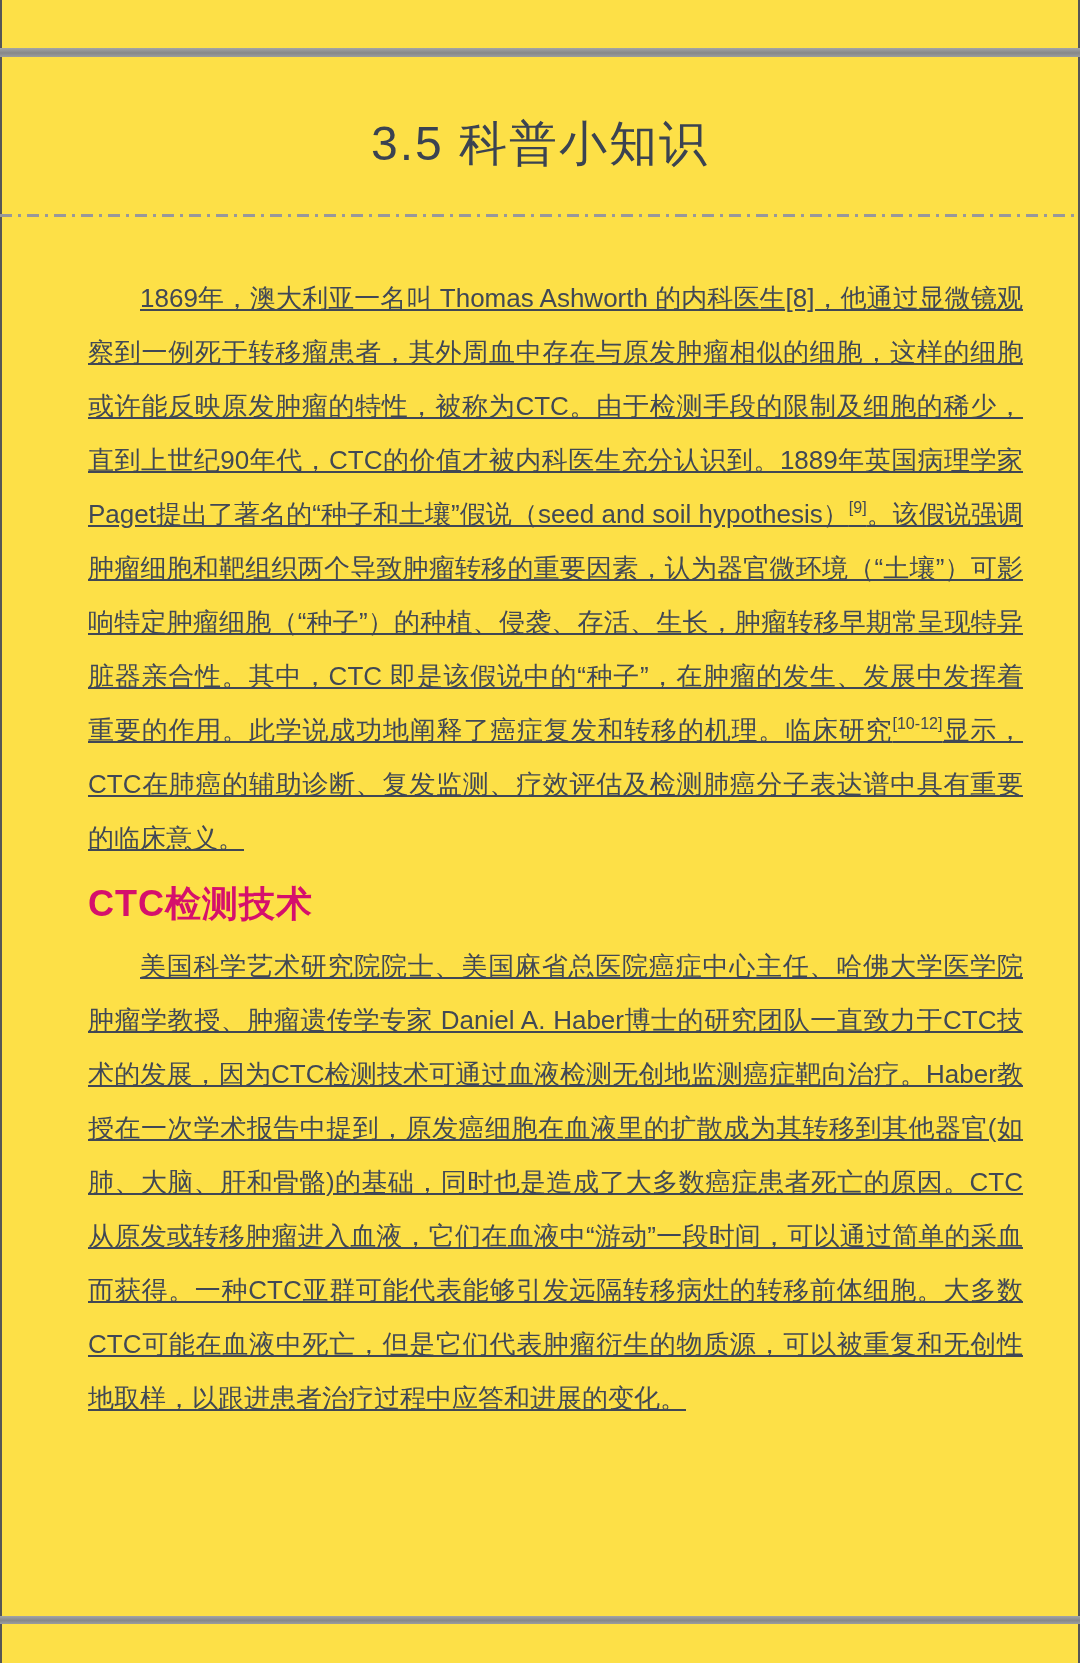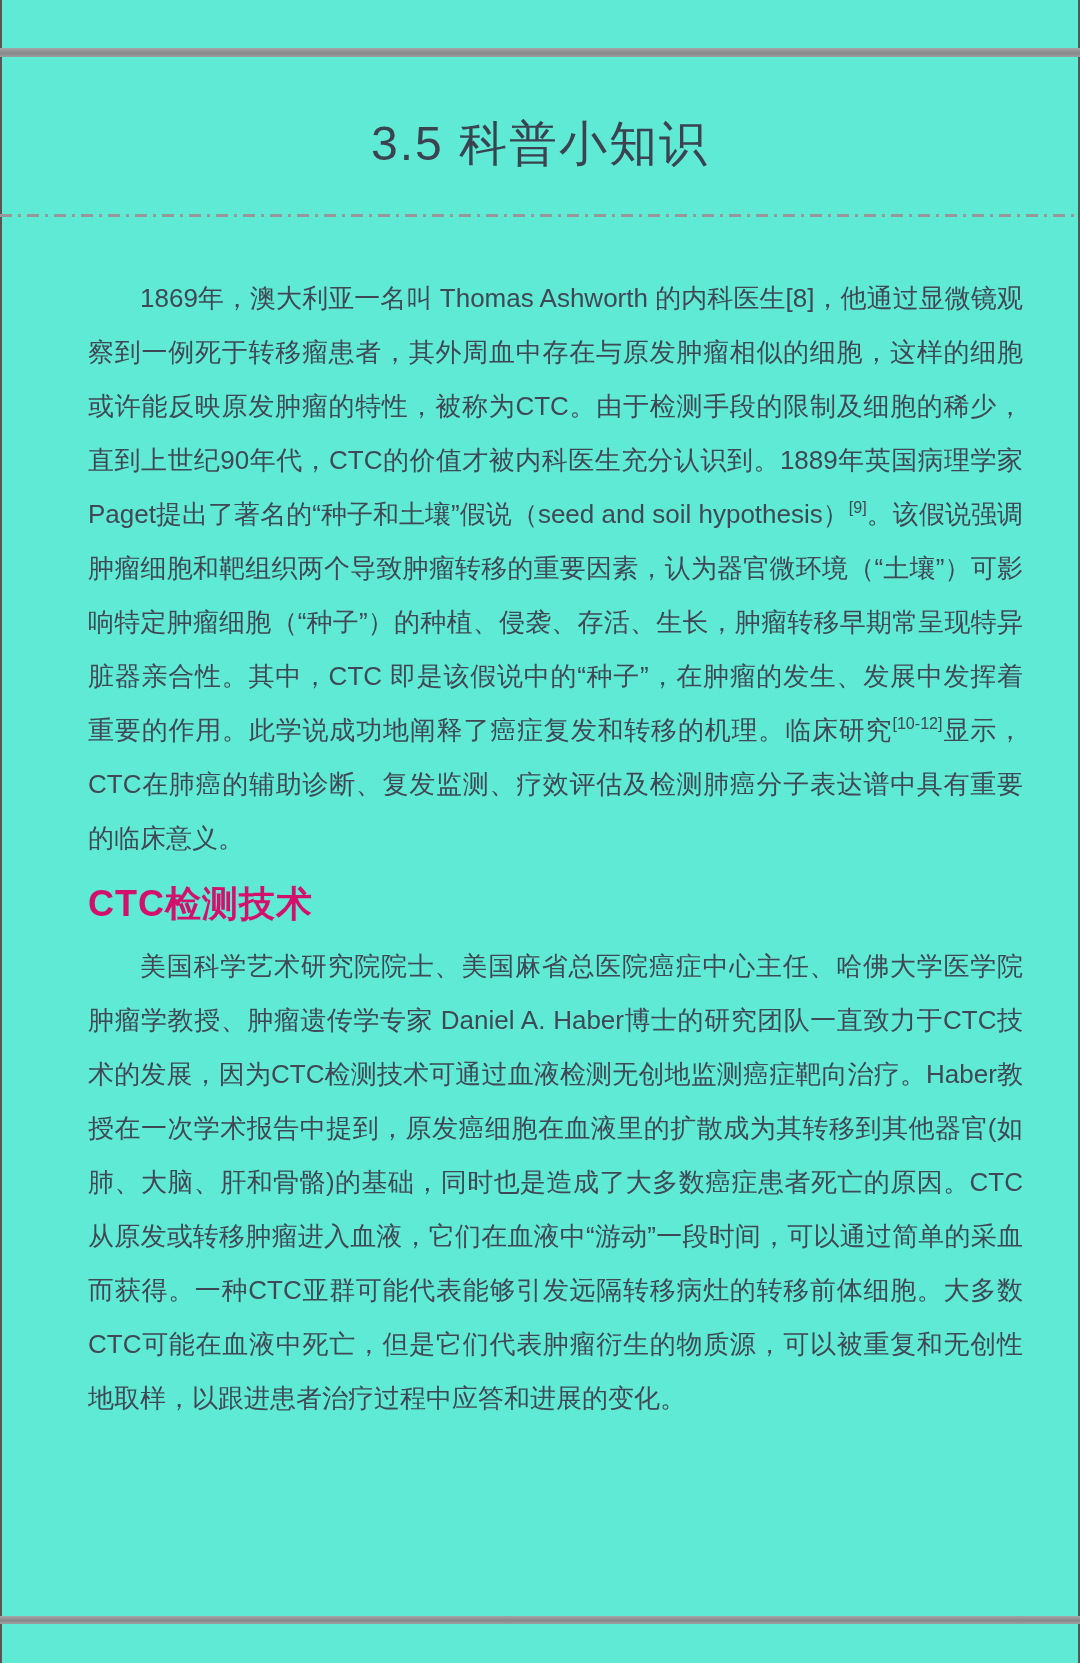--- a/index.html
+++ b/index.html
@@ -1,19 +1,19 @@
 <!DOCTYPE html>
 <html lang="zh"><head>
 <meta charset="utf-8">
 <style>
   html,body { margin:0; padding:0; background:#ffffff; }
   .page {
     position:relative;
     width:1080px; height:1663px;
-    background:#5eead4;
+    background:#fde047;
     overflow:hidden;
     font-family:"Liberation Sans","DejaVu Sans",sans-serif;
   }
   .edge-left, .edge-right {
     position:absolute; top:0; bottom:0; width:2px;
     background:#565656;
   }
   .edge-left { left:0; }
   .edge-right { right:0; }
   .gray-bar {
@@ -48,20 +48,21 @@
     letter-spacing:1px;
   }
   .section-heading + .body-paragraph { margin-top:13px; }
   .body-paragraph {
     margin:0 0 6px 0;
     font-size:26px;
     line-height:54px;
     color:#414855;
     text-align:justify;
     text-indent:2em;
+    text-decoration:underline;
   }
   .body-paragraph sup.ref-sup {
     font-size:0.62em;
     line-height:0;
     vertical-align:super;
   }
   .section-block + .section-block { margin-top:17px; }
 </style>
 </head>
 <body>

